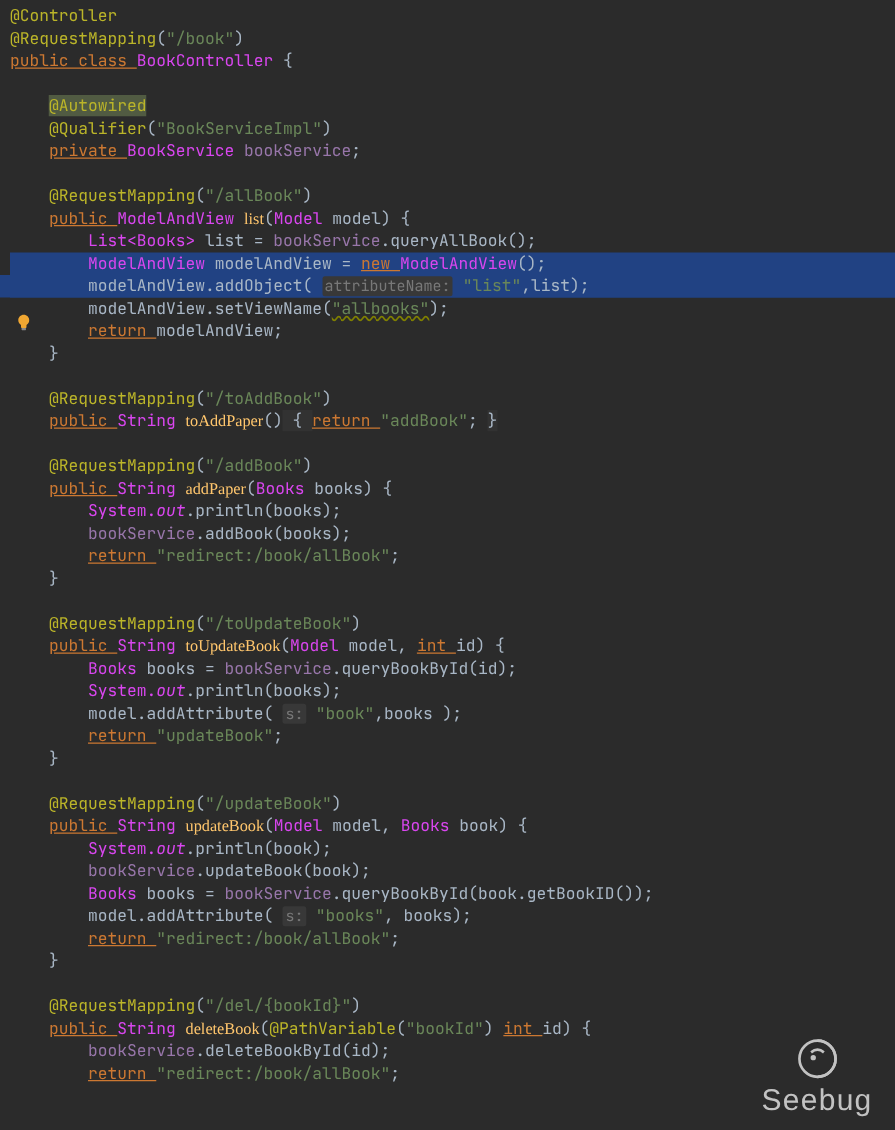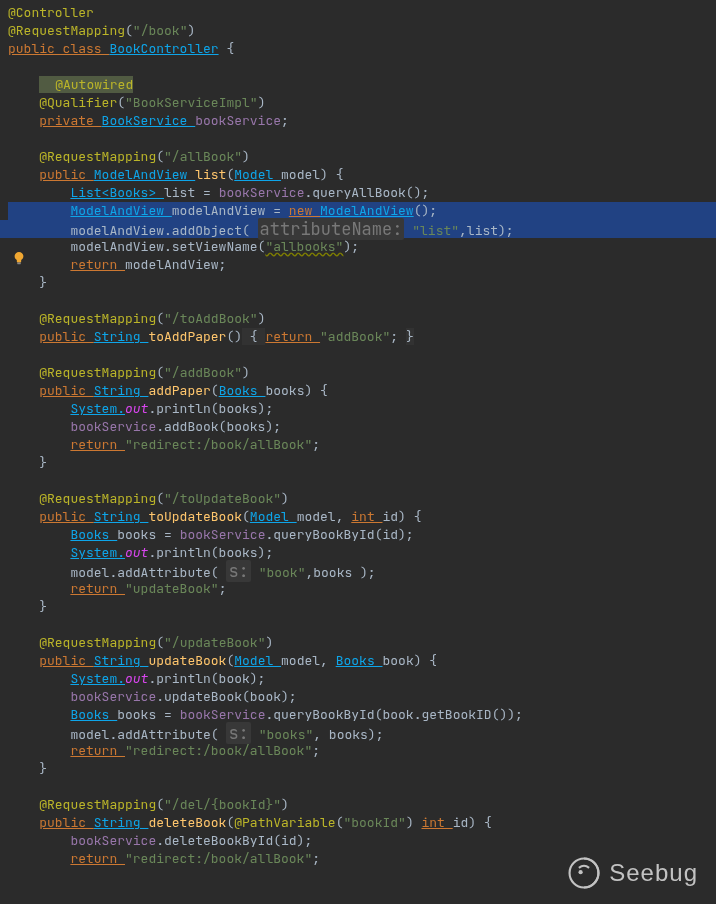--- a/index.html
+++ b/index.html
@@ -60,41 +60,42 @@
     position: absolute;
     left: 0; right: 0;
     top: calc(18px * 14);
     height: 18px;
     background: #214283;
     z-index: 0;
   }
   .code-inner { position: relative; z-index: 1; }
   
   .tk-ann  { color: #bbb529; }
-  .tk-ann-hi { color: #bbb529; background: #515b42; padding-left: 16px; }
+  .tk-ann-hi { color: #bbb529; background: #515b42; }
   .tk-kw   { color: #cc7832; text-decoration: underline; }
-  .tk-cls  { color: #0ea5e9; text-decoration: underline; }
+  .tk-cls  { color: #d946ef; }
   .tk-id   { color: #a9b7c6; }
-  .tk-fn   { color: #ffc66d; }
+  .tk-fn   { color: #ffc66d; font-family: Liberation Serif, serif; }
   .tk-str  { color: #6a8759; }
   .tk-field{ color: #9876aa; }
   .tk-static{ color: #d946ef; font-style: italic; }
   .tk-param{ color: #a9b7c6; }
-  .tk-hint { color: #787878; background: #383838; border-radius: 2px; padding: 0 2px; font-size: 17px; }
+  .tk-hint { color: #787878; background: #383838; border-radius: 2px; padding: 0 2px; font-size: 12px; }
   .tk-warn { color: #6a8759; text-decoration: underline wavy #808000; }
   .tk-caret-bg { background: #323232; }
   .watermark {
     position: absolute;
     right: 18px;
     bottom: 14px;
     display: flex;
     align-items: center;
     gap: 8px;
     opacity: 0.85;
     z-index: 5;
+    flex-direction: column;
   }
   .watermark-text {
     color: #ddd;
     font-family: sans-serif;
     font-size: 24px;
     letter-spacing: 1px;
   }
 </style>
 </head>
 <body>

